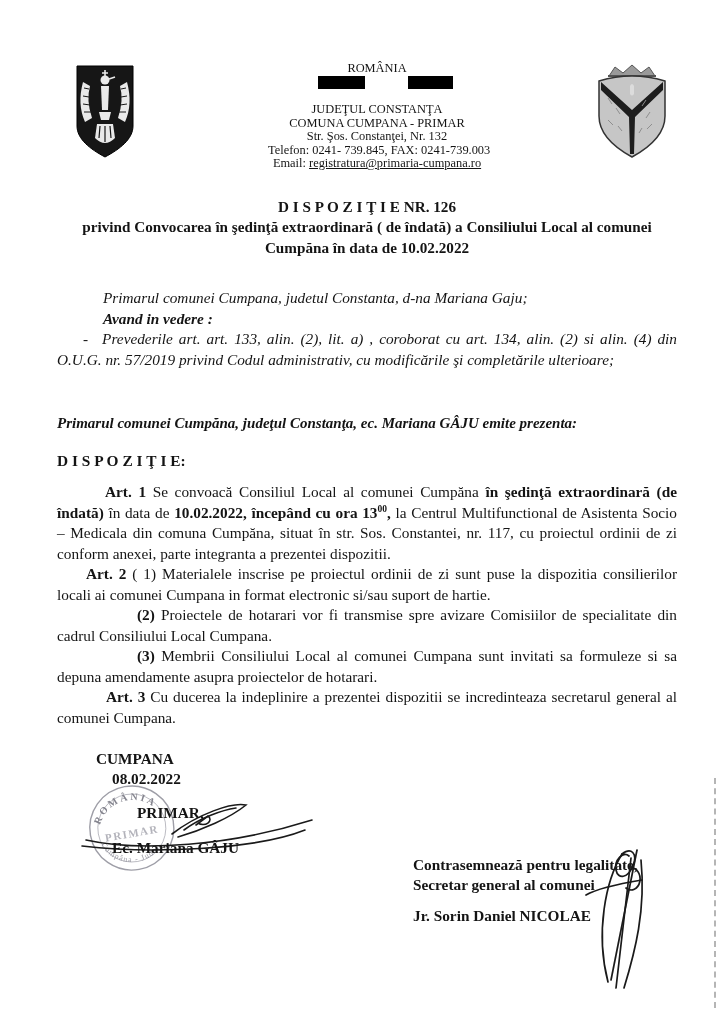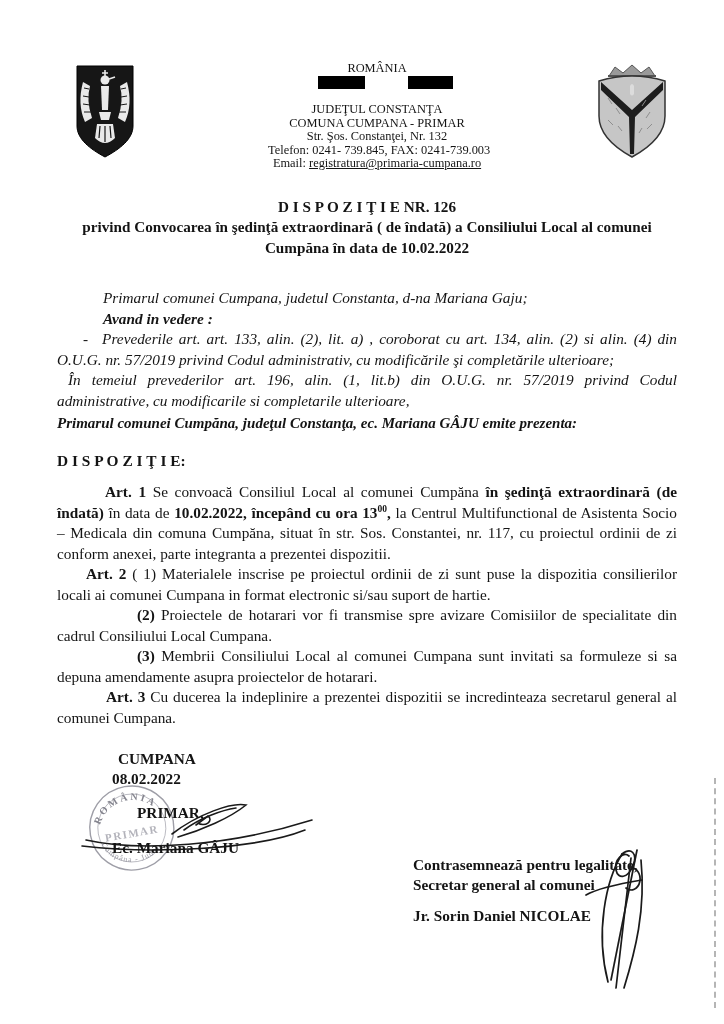--- a/index.html
+++ b/index.html
@@ -103,21 +103,20 @@
     <div>privind Convocarea în şedinţă extraordinară ( de îndată) a Consiliului Local al comunei</div>
     <div>Cumpăna în data de 10.02.2022</div>
   </div>
 
   <div class="abs bodycol">
     <p class="ind46">Primarul comunei Cumpana, judetul Constanta, d-na Mariana Gaju;</p>
     <p class="ind46 b">Avand in vedere :</p>
     <p class="j ind26">
       <span>-</span><span class="gap12"></span><span>Prevederile art. art. 133, alin. (2), lit. a) , coroborat cu art. 134, alin. (2) si alin. (4) din O.U.G. nr. 57/2019 privind Codul administrativ, cu modificările şi completările ulterioare;</span>
     </p>
-    <p class="j ind11">În temeiul prevederilor art. 196, alin. (1, lit.b) din O.U.G. nr. 57/2019 privind Codul administrative, cu modificarile si completarile ulterioare,</p>
   </div>
 
   <div class="abs issuer ctr b i">Primarul comunei Cumpăna, judeţul Constanţa, ec. Mariana GÂJU emite prezenta:</div>
   <div class="abs disp-head ctr b">D I S P O Z I Ţ I E:</div>
 
   <div class="abs articles">
     <p class="j ind48">
       <span class="b">Art. 1</span><span> Se convoacă Consiliul Local al comunei Cumpăna </span><span class="b">în şedinţă extraordinară (de îndată)</span><span> în data de </span><span class="b">10.02.2022, începând cu ora 13</span><sup class="b">00</sup><span class="b">,</span><span> la Centrul Multifunctional de Asistenta Socio – Medicala din comuna Cumpăna, situat în str. Sos. Constantei, nr. 117, cu proiectul ordinii de zi conform anexei, parte integranta a prezentei dispozitii.</span>
     </p>
     <p class="j ind29">
@@ -127,21 +126,21 @@
       <span class="b">(2)</span><span> Proiectele de hotarari vor fi transmise spre avizare Comisiilor de specialitate din cadrul Consiliului Local Cumpana.</span>
     </p>
     <p class="j ind80">
       <span class="b">(3)</span><span> Membrii Consiliului Local al comunei Cumpana sunt invitati sa formuleze si sa depuna amendamente asupra proiectelor de hotarari.</span>
     </p>
     <p class="j ind49">
       <span class="b">Art. 3</span><span> Cu ducerea la indeplinire a prezentei dispozitii se incredinteaza secretarul general al comunei Cumpana.</span>
     </p>
   </div>
 
-  <div class="abs so z4" style="left:118px;top:750px;text-align:right;">CUMPANA</div>
+  <div class="abs so z4" style="left:96px;top:750px;text-align:right;">CUMPANA</div>
   <div class="abs so z4" style="left:112px;top:770px;">08.02.2022</div>
 
   <div class="abs z1" style="left:86px;top:784px;transform:rotate(-10deg);">
     <svg width="92" height="90" viewBox="0 0 92 90">
       <defs>
         <path id="arcTop" d="M 12,50 A 34,34 0 0 1 80,50"></path>
         <path id="arcBot" d="M 10,42 A 36,36 0 0 0 82,42"></path>
       </defs>
       <circle cx="46" cy="44" r="42" fill="none" stroke="#8d8d98" stroke-width="1.4" opacity="0.85"></circle>
       <circle cx="46" cy="44" r="34" fill="none" stroke="#9a9aa4" stroke-width="0.9" opacity="0.7"></circle>

